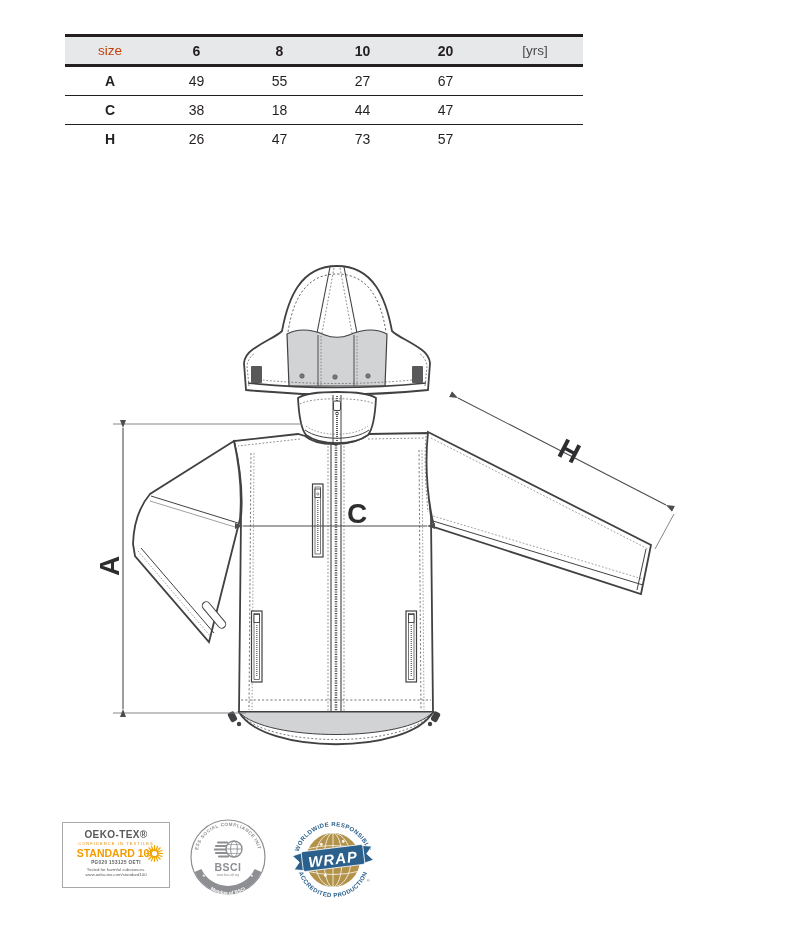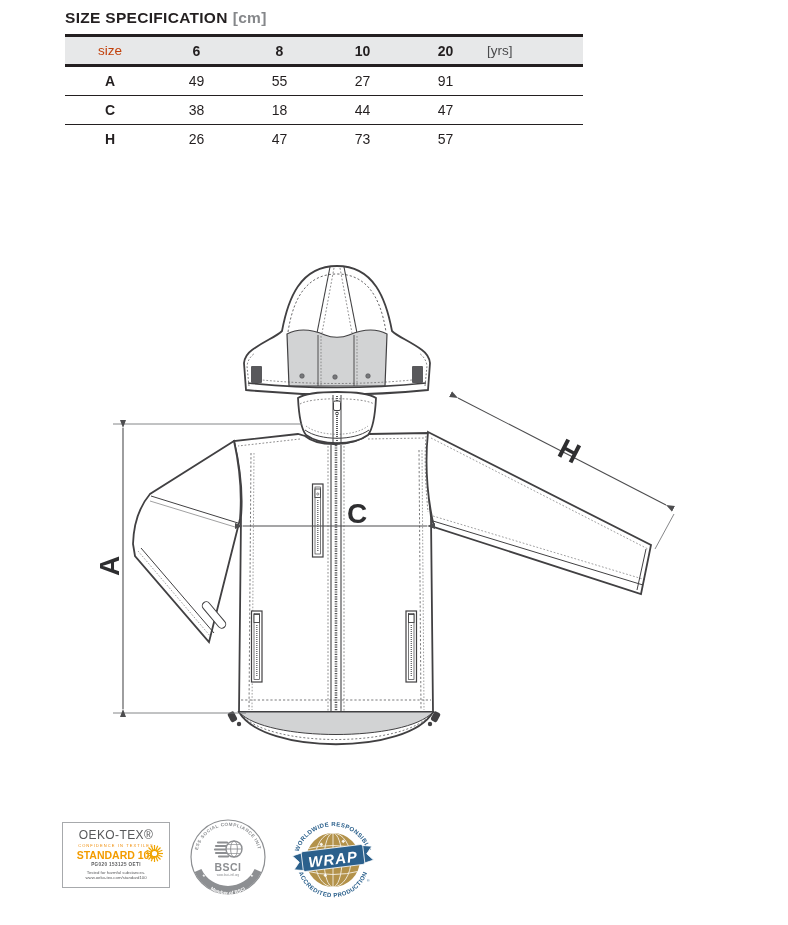--- a/index.html
+++ b/index.html
@@ -9,66 +9,63 @@
   .title{position:absolute;left:65px;top:9px;font-size:15.5px;font-weight:bold;letter-spacing:.3px;}
   .title .unit{color:#85878a;margin-left:5px;}
   
   .spec-table{position:absolute;left:65px;top:34px;width:518px;font-size:14px;}
   .t-head{display:flex;align-items:center;height:27px;background:#e7e8e9;
           border-top:3px solid #231f20;border-bottom:3px solid #231f20;}
   .t-row{display:flex;align-items:center;height:28px;border-bottom:1.5px solid #231f20;}
   .t-row.last{border-bottom:none;}
   .c0{width:90px;text-align:center;}
   .c1,.c2,.c3,.c4{width:83px;text-align:center;}
-  .c5{width:96px;}
+  .c5{width:96px;text-align:center;}
   .t-head .c0{font-weight:normal;font-size:13.5px;color:#c2410c;}
   .t-head .cs{font-weight:bold;}
   .t-head .c5{font-weight:normal;font-size:13.5px;color:#4a4a4c;}
   .t-row .c0{font-weight:bold;}
   .t-row .cv{font-weight:normal;}
   .note{position:absolute;left:65px;top:155px;font-size:11.5px;font-style:italic;color:#9a9c9f;}
   
   .drawing{position:absolute;left:0;top:240px;width:788px;height:560px;}
   
   .oeko{position:absolute;left:62px;top:822px;width:108px;height:66px;border:1px solid #a7a9ac;
         box-sizing:border-box;text-align:center;padding-top:6px;line-height:1.15;}
-  .ot-brand{font-size:12px;font-weight:normal;color:#58595b;letter-spacing:.4px;}
+  .ot-brand{font-size:10px;font-weight:bold;color:#58595b;letter-spacing:.4px;}
   .ot-conf{font-size:4px;color:#ef8a00;letter-spacing:1.1px;margin-top:1px;}
   .ot-std{font-size:10.5px;font-weight:bold;color:#f39c00;margin-top:1px;}
   .ot-cert{font-size:4.6px;font-weight:bold;color:#58595b;margin-top:1px;letter-spacing:.4px;}
   .ot-tested{font-size:4.3px;color:#58595b;margin-top:3px;}
   .ot-url{font-size:4.3px;color:#58595b;}
   .ot-burst{position:absolute;right:5px;top:21px;}
   .bsci{position:absolute;left:189px;top:818px;}
   .wrap{position:absolute;left:291px;top:816px;}
 </style>
 </head>
 <body>
 
 <div id="page">
 
-  <div class="title">
-    <span>SIZE SPECIFICATION</span><span class="unit">[cm]</span>
-  </div>
 
   <div class="spec-table">
     <div class="t-head">
       <div class="c0">size</div>
       <div class="c1 cs">6</div>
       <div class="c2 cs">8</div>
       <div class="c3 cs">10</div>
       <div class="c4 cs">20</div>
       <div class="c5">[yrs]</div>
     </div>
     <div class="t-row">
       <div class="c0">A</div>
       <div class="c1 cv">49</div>
       <div class="c2 cv">55</div>
       <div class="c3 cv">27</div>
-      <div class="c4 cv">91</div>
+      <div class="c4 cv">67</div>
       <div class="c5"></div>
     </div>
     <div class="t-row">
       <div class="c0">C</div>
       <div class="c1 cv">38</div>
       <div class="c2 cv">18</div>
       <div class="c3 cv">44</div>
       <div class="c4 cv">47</div>
       <div class="c5"></div>
     </div>

